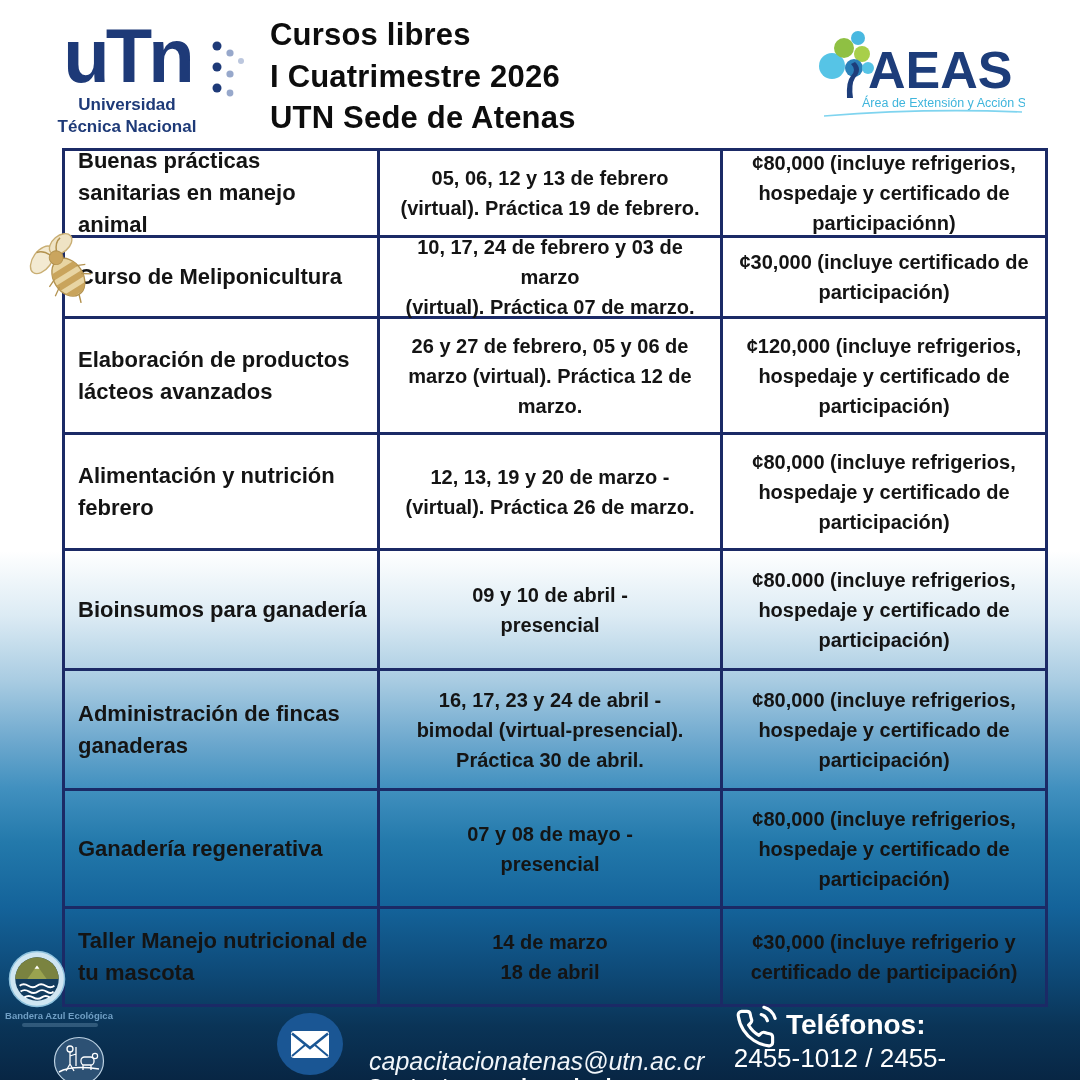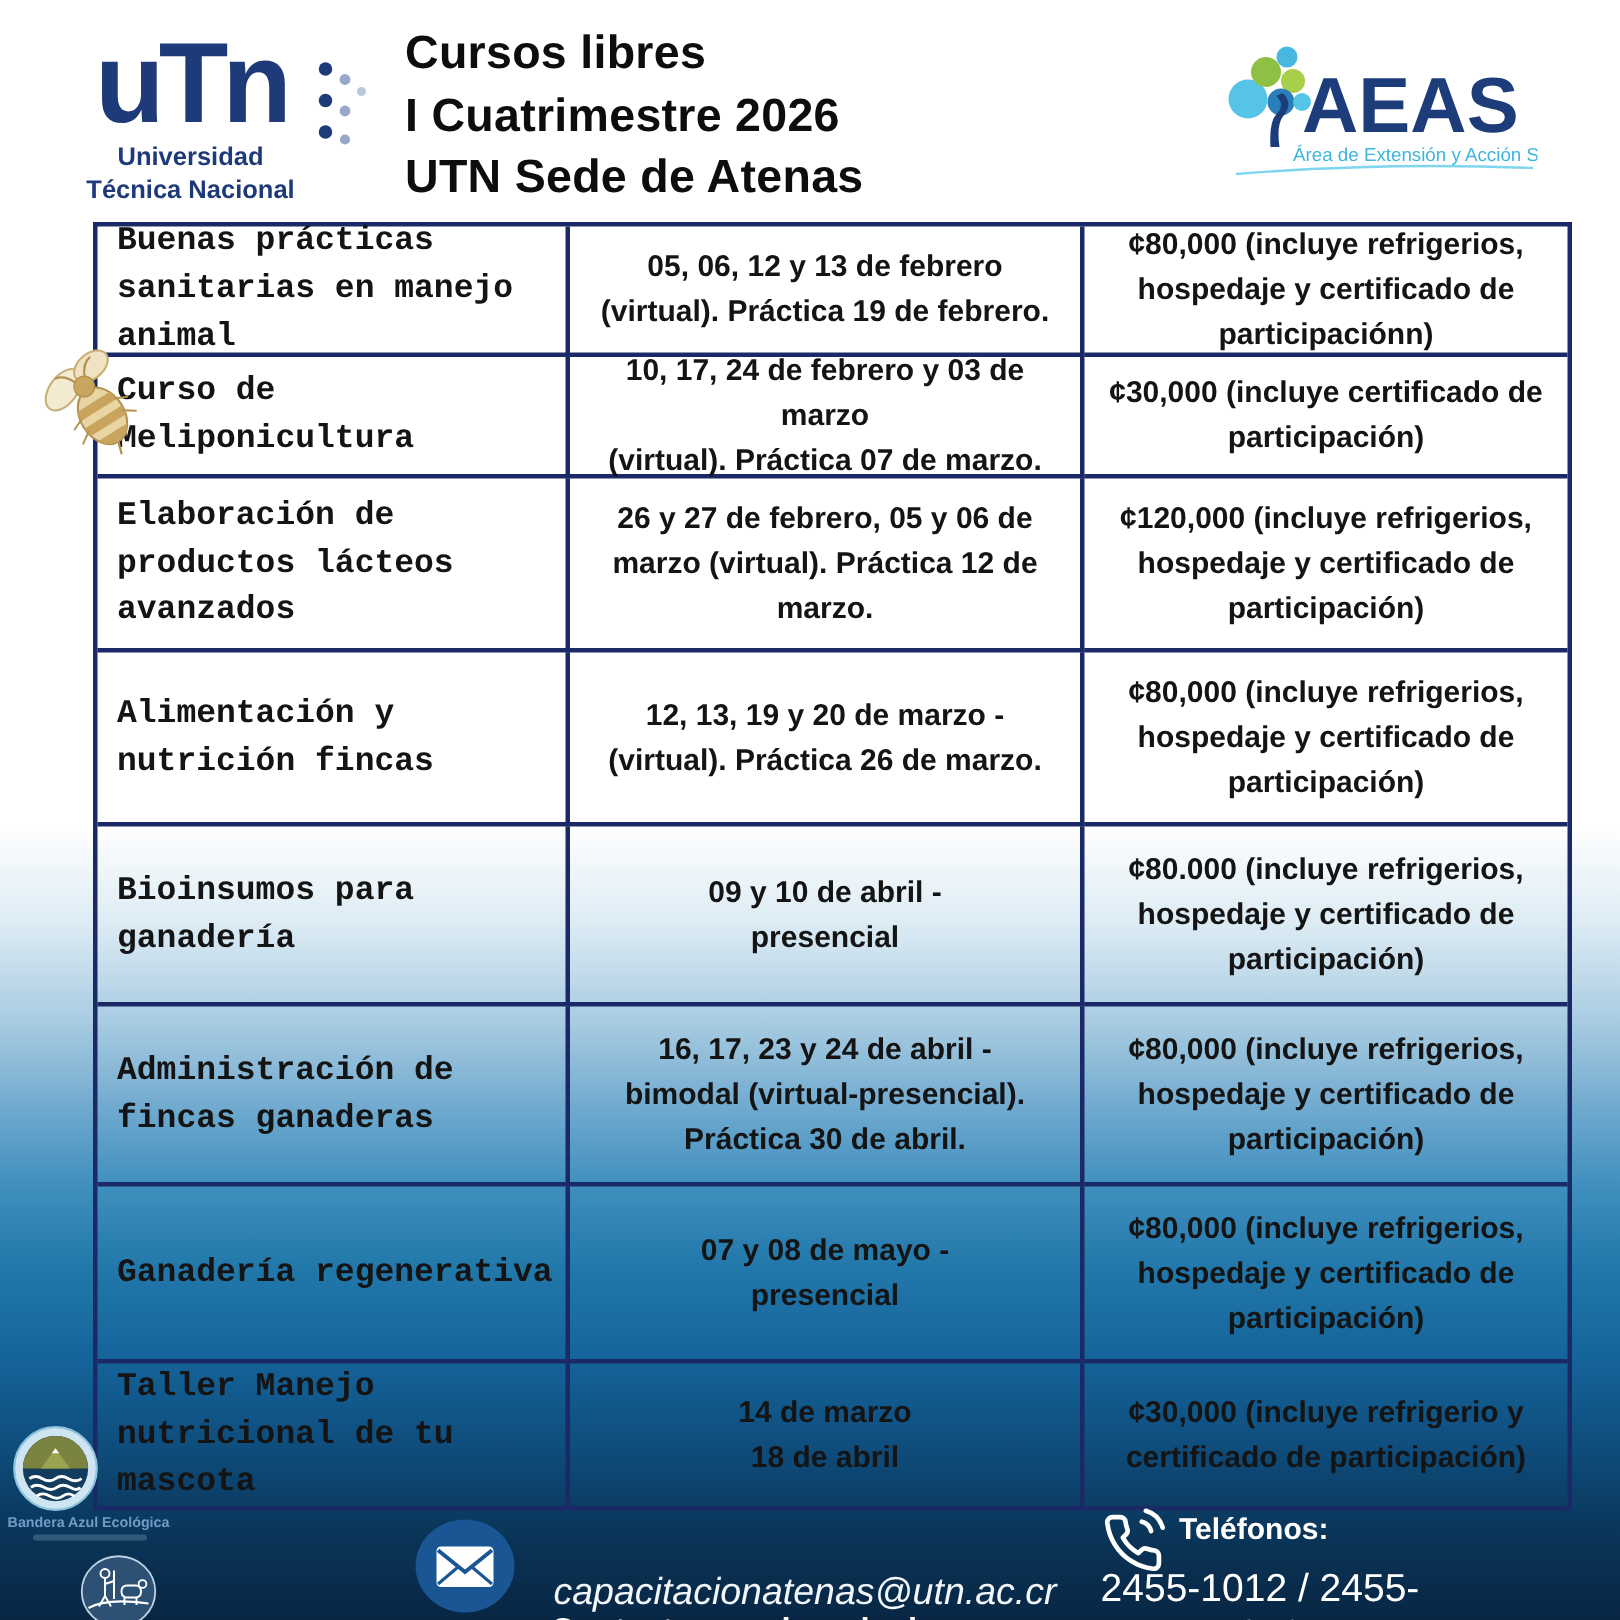--- a/index.html
+++ b/index.html
@@ -20,37 +20,37 @@
   .aeas{position:absolute; left:810px; top:26px; width:215px;}
   
   .tbl{position:absolute; left:62px; top:148px; width:986px; height:859px;
        box-sizing:border-box; border:3px solid #1b2a66;
        display:grid; grid-template-columns:315px 343px 322px;
        grid-template-rows:87px 81px 116px 116px 120px 120px 118px 95px;}
   .cell{box-sizing:border-box; border-right:3px solid #1b2a66; border-bottom:3px solid #1b2a66;
         color:#141414; display:flex; align-items:center;}
   .cell:nth-child(3n){border-right:none;}
   .cell:nth-child(n+22){border-bottom:none;}
-  .course{padding:4px 8px 4px 13px; font-size:22px; font-weight:700; line-height:1.45; text-align:left;font-family:Liberation Mono, monospace;}
+  .course{padding:4px 8px 4px 13px; font-size:22px; font-weight:700; line-height:1.45; text-align:left;}
   .dates,.price{justify-content:center; text-align:center; font-size:20px; font-weight:700;
         line-height:1.5; white-space:pre-line; padding:4px 8px;}
   
   .bee{position:absolute; left:18px; top:224px; z-index:5;}
   .bandera{position:absolute; left:8px; top:950px;}
   .bandera-label{position:absolute; left:0px; top:1010px; width:118px; text-align:center;
         font-size:9.5px; font-weight:700; color:#6f9ec4;}
   .bandera-sub{position:absolute; left:22px; top:1023px; width:76px; height:4px;
         background:rgba(120,160,190,.35); border-radius:2px;}
   .farm{position:absolute; left:53px; top:1036px;}
   
   .mail-badge{position:absolute; left:276px; top:1012px;}
   .contact-label{position:absolute; left:367px; top:1074px; font-size:22px; font-weight:700; color:#ffffff;}
   .contact-email{position:absolute; left:369px; top:1047px; font-size:25px; color:#f2f6fa;font-style:italic;}
   .phone-icon{position:absolute; left:727px; top:1001px;}
-  .phones-label{position:absolute; left:786px; top:1009px; font-size:20px; font-weight:700; color:#ffffff;}
+  .phones-label{position:absolute; left:786px; top:1009px; font-size:28px; font-weight:700; color:#ffffff;}
   .phones{position:absolute; left:705px; top:1043px; width:270px; text-align:center; font-size:26px; color:#ffffff;}
 </style>
 </head>
 <body>
 
 <div class="canvas">
 
   <div class="utn-logo">
     <span class="utn-mark">uTn</span>
     <svg class="utn-dots" width="40" height="74" viewBox="0 0 40 74">
@@ -129,21 +129,21 @@
 participación)</div>
 
     <div class="cell course">Elaboración de productos lácteos avanzados</div>
     <div class="cell dates">26 y 27 de febrero, 05 y 06 de
 marzo (virtual). Práctica 12 de
 marzo.</div>
     <div class="cell price">¢120,000 (incluye refrigerios,
 hospedaje y certificado de
 participación)</div>
 
-    <div class="cell course">Alimentación y nutrición fincas</div>
+    <div class="cell course">Alimentación y nutrición febrero</div>
     <div class="cell dates">12, 13, 19 y 20 de marzo -
 (virtual). Práctica 26 de marzo.</div>
     <div class="cell price">¢80,000 (incluye refrigerios,
 hospedaje y certificado de
 participación)</div>
 
     <div class="cell course">Bioinsumos para ganadería</div>
     <div class="cell dates">09 y 10 de abril -
 presencial</div>
     <div class="cell price">¢80.000 (incluye refrigerios,

